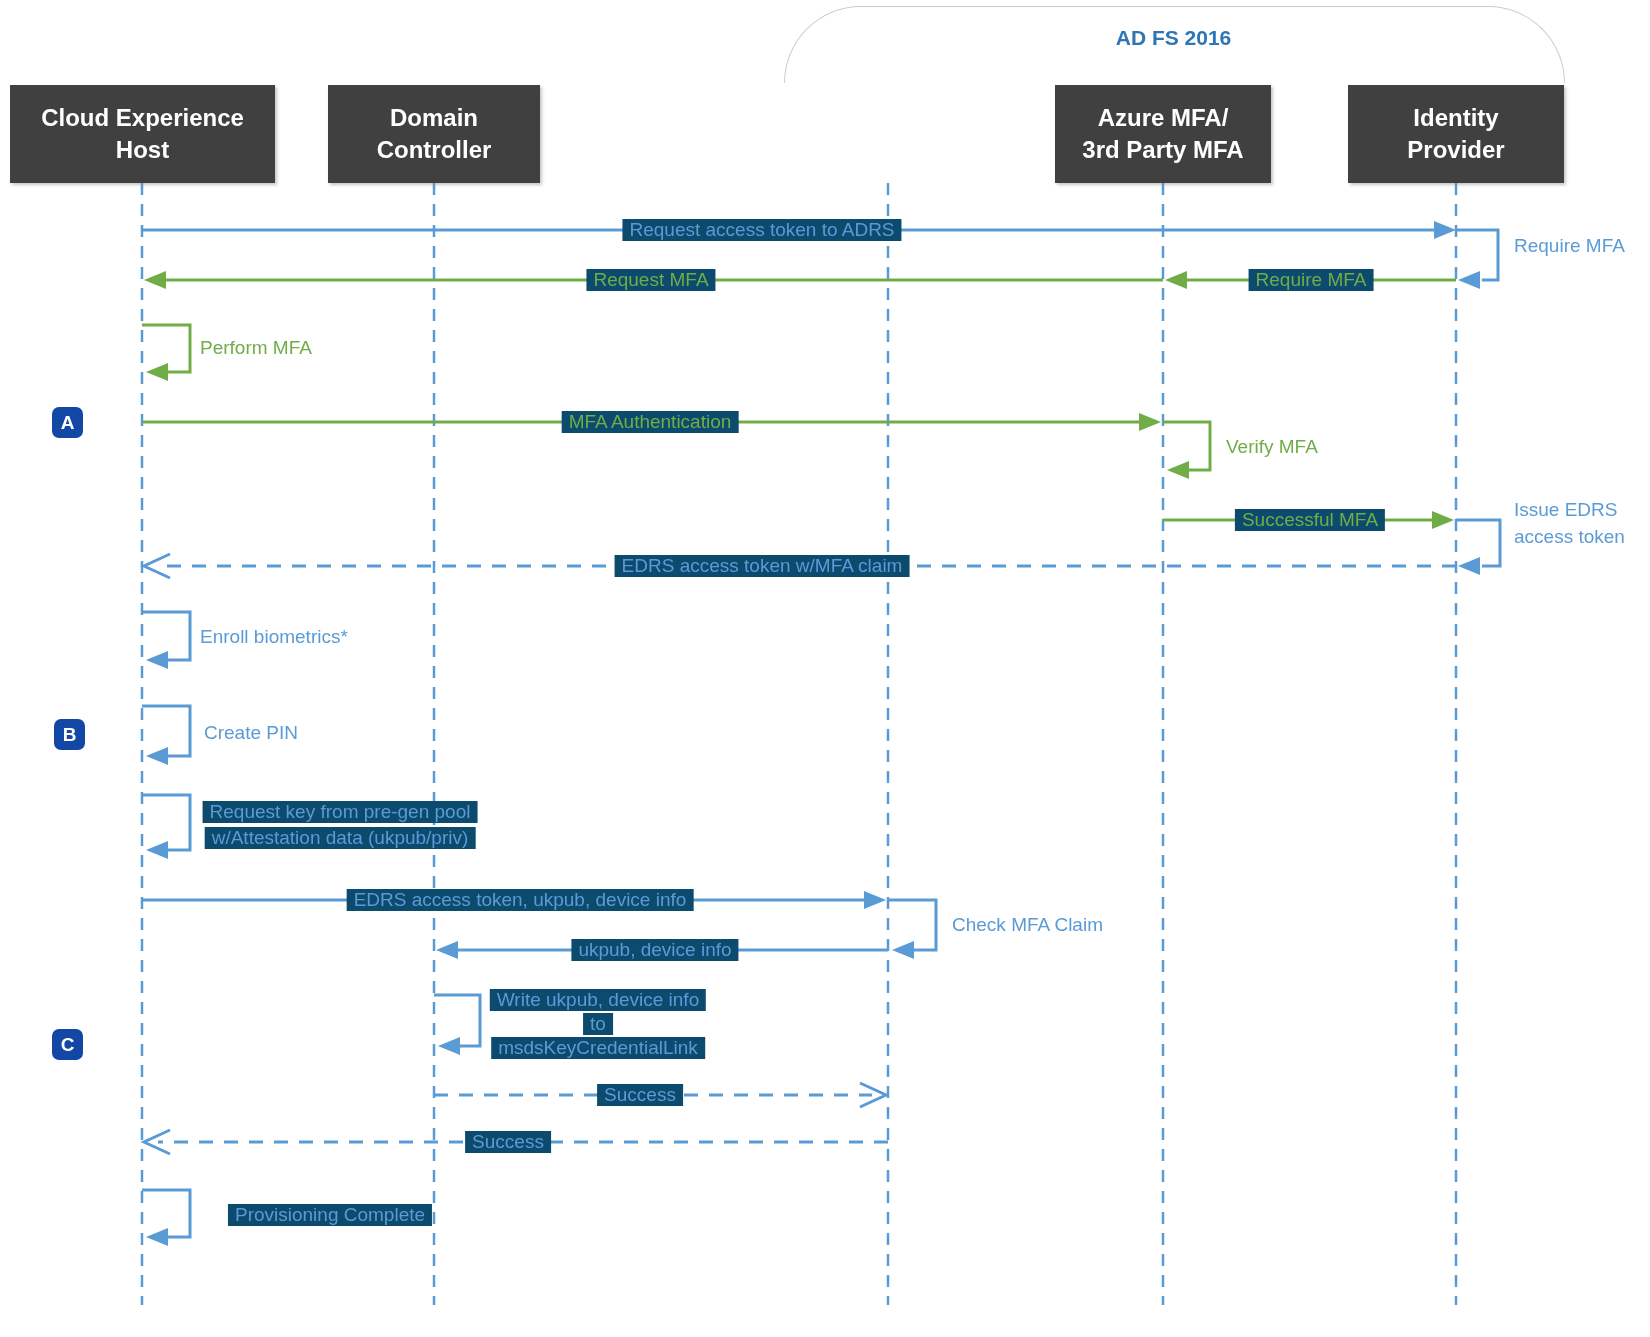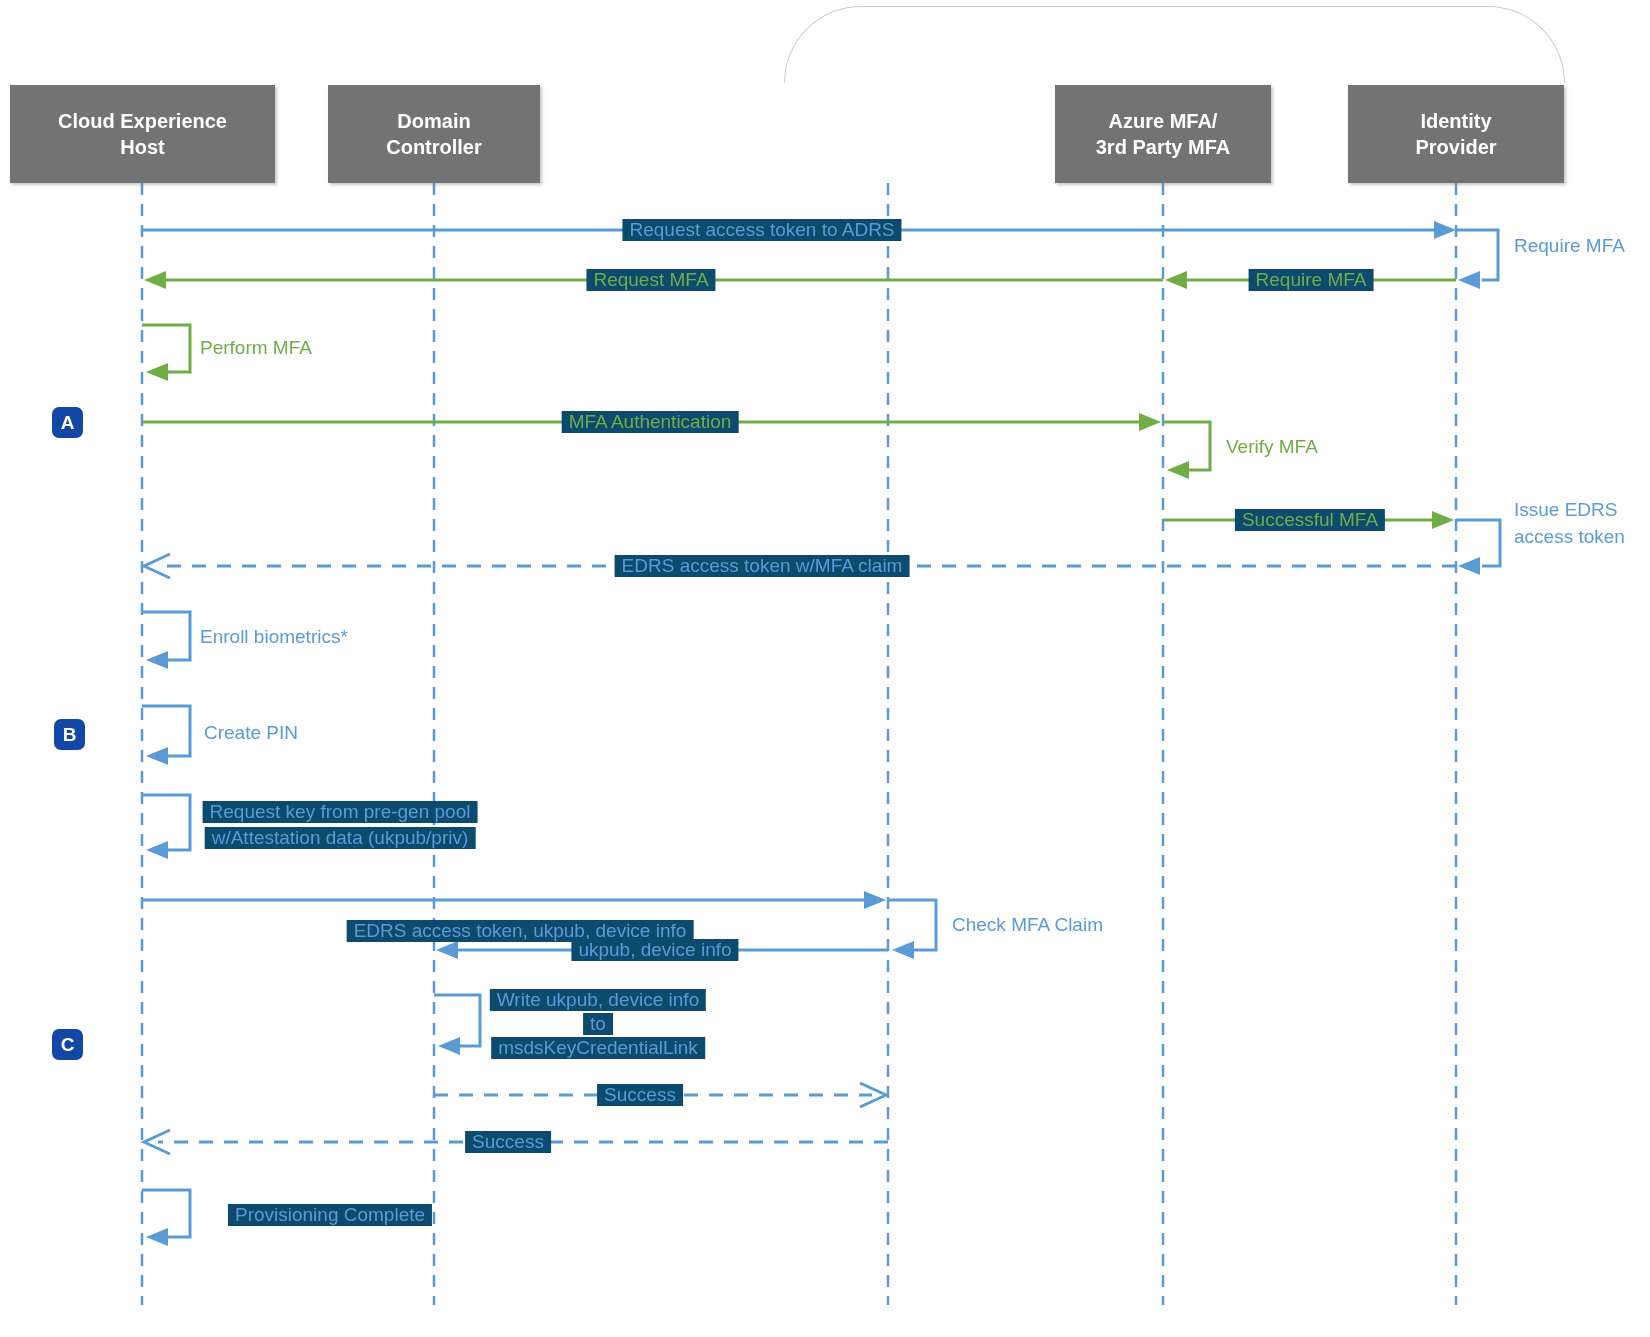--- a/index.html
+++ b/index.html
@@ -14,24 +14,24 @@
   .lifeline{stroke:#5B9BD5;stroke-width:2.5;stroke-dasharray:12 9;fill:none;}
   .msg-blue{stroke:#5B9BD5;stroke-width:3;fill:none;}
   .msg-green{stroke:#70AD47;stroke-width:3;fill:none;}
   .msg-dashed{stroke-dasharray:14 11;}
   .head-blue{fill:#5B9BD5;stroke:none;}
   .head-green{fill:#70AD47;stroke:none;}
   .open-head{stroke:#5B9BD5;stroke-width:3;fill:none;}
 
   .actor-box{
     position:absolute;top:85px;height:98px;
-    background:#737373;
+    background:#404040;
     box-shadow:2px 2px 3px rgba(120,130,140,.45);
     display:flex;align-items:center;justify-content:center;
-    color:#fff;font-weight:bold;font-size:20px;line-height:1.32;
+    color:#fff;font-weight:bold;font-size:24px;line-height:1.32;
     text-align:center;white-space:pre-line;
   }
   .bracket{
     position:absolute;left:784px;top:6px;width:779px;height:76px;
     border:1.6px solid #c7cdd6;border-bottom:none;
     border-radius:90px 90px 0 0;
   }
   .group-label{
     position:absolute;left:784px;top:26px;width:779px;
     text-align:center;font-weight:bold;font-size:21px;color:#2E75B6;
@@ -122,20 +122,21 @@
     <path class="open-head" d="M860,1083 L886,1095 L860,1107"></path>
 
     <line class="msg-blue msg-dashed" x1="888" y1="1142" x2="158" y2="1142"></line>
     <path class="open-head" d="M170,1130 L144,1142 L170,1154"></path>
 
     <path class="msg-blue" d="M142,1190 H190 V1237 H168"></path>
     <polygon class="head-blue" points="146,1237 168,1228 168,1246"></polygon>
   </svg>
 
   <div class="bracket"></div>
+  <div class="group-label">AD FS 2016</div>
 
   <div class="actor-box" style="left:10px;width:265px;">Cloud Experience
 Host</div>
   <div class="actor-box" style="left:328px;width:212px;">Domain
 Controller</div>
   <div class="actor-box" style="left:1055px;width:216px;">Azure MFA/
 3rd Party MFA</div>
   <div class="actor-box" style="left:1348px;width:216px;">Identity
 Provider</div>
 
@@ -151,21 +152,21 @@
   <span class="msg-label t-green" style="left:650px;top:422px;">MFA Authentication</span>
   <span class="side-label t-green" style="left:1222px;top:447px;">Verify MFA</span>
   <span class="msg-label t-green" style="left:1310px;top:520px;text-align:right;">Successful MFA</span>
   <span class="side-label t-blue" style="left:1510px;top:510px;">Issue EDRS</span>
   <span class="side-label t-blue" style="left:1510px;top:537px;">access token</span>
   <span class="msg-label t-blue" style="left:762px;top:566px;">EDRS access token w/MFA claim</span>
   <span class="side-label t-blue" style="left:196px;top:637px;">Enroll biometrics*</span>
   <span class="side-label t-blue" style="left:200px;top:733px;">Create PIN</span>
   <span class="msg-label t-blue" style="left:340px;top:812px;">Request key from pre-gen pool</span>
   <span class="msg-label t-blue" style="left:340px;top:838px;">w/Attestation data (ukpub/priv)</span>
-  <span class="msg-label t-blue" style="left:520px;top:900px;margin-top:31px;">EDRS access token, ukpub, device info</span>
+  <span class="msg-label t-blue" style="left:520px;top:900px;">EDRS access token, ukpub, device info</span>
   <span class="side-label t-blue" style="left:948px;top:925px;">Check MFA Claim</span>
   <span class="msg-label t-blue" style="left:655px;top:950px;">ukpub, device info</span>
   <span class="msg-label t-blue" style="left:598px;top:1000px;">Write ukpub, device info</span>
   <span class="msg-label t-blue" style="left:598px;top:1024px;">to</span>
   <span class="msg-label t-blue" style="left:598px;top:1048px;">msdsKeyCredentialLink</span>
   <span class="msg-label t-blue" style="left:640px;top:1095px;">Success</span>
   <span class="msg-label t-blue" style="left:508px;top:1142px;">Success</span>
   <span class="msg-label t-blue" style="left:330px;top:1215px;">Provisioning Complete</span>
 
 </div>

